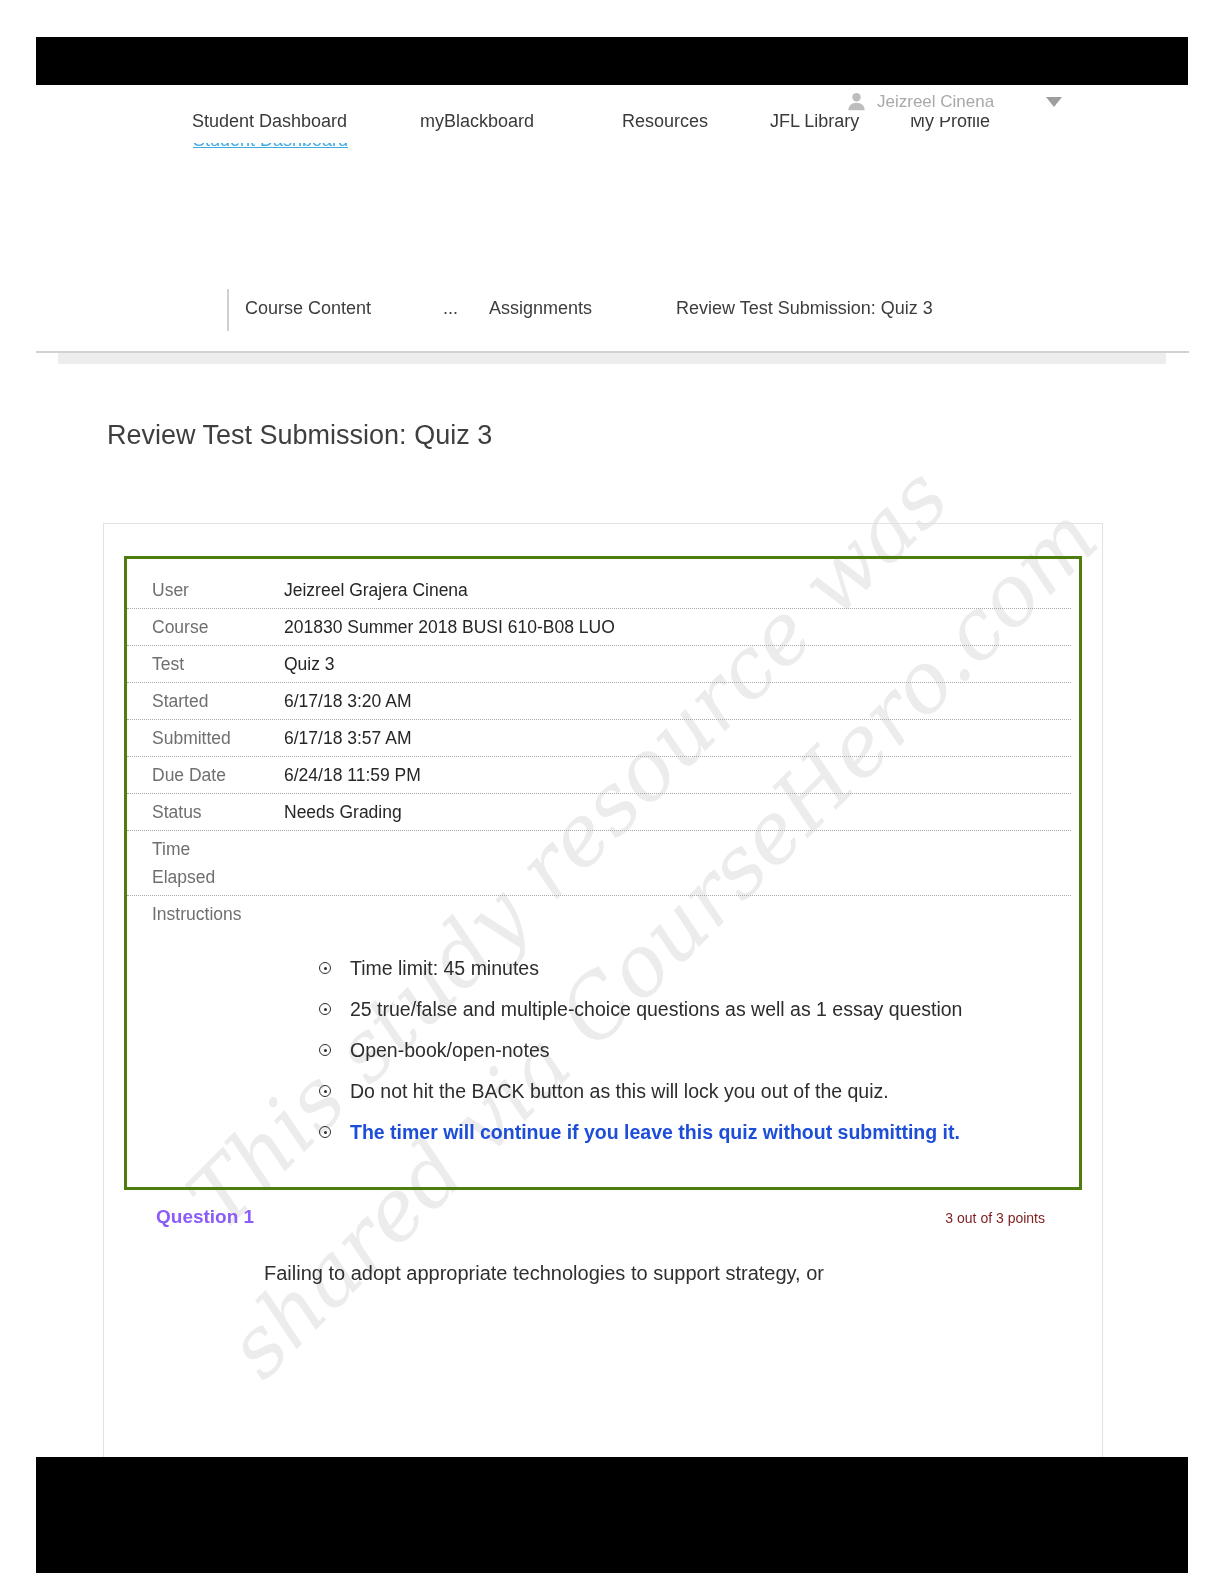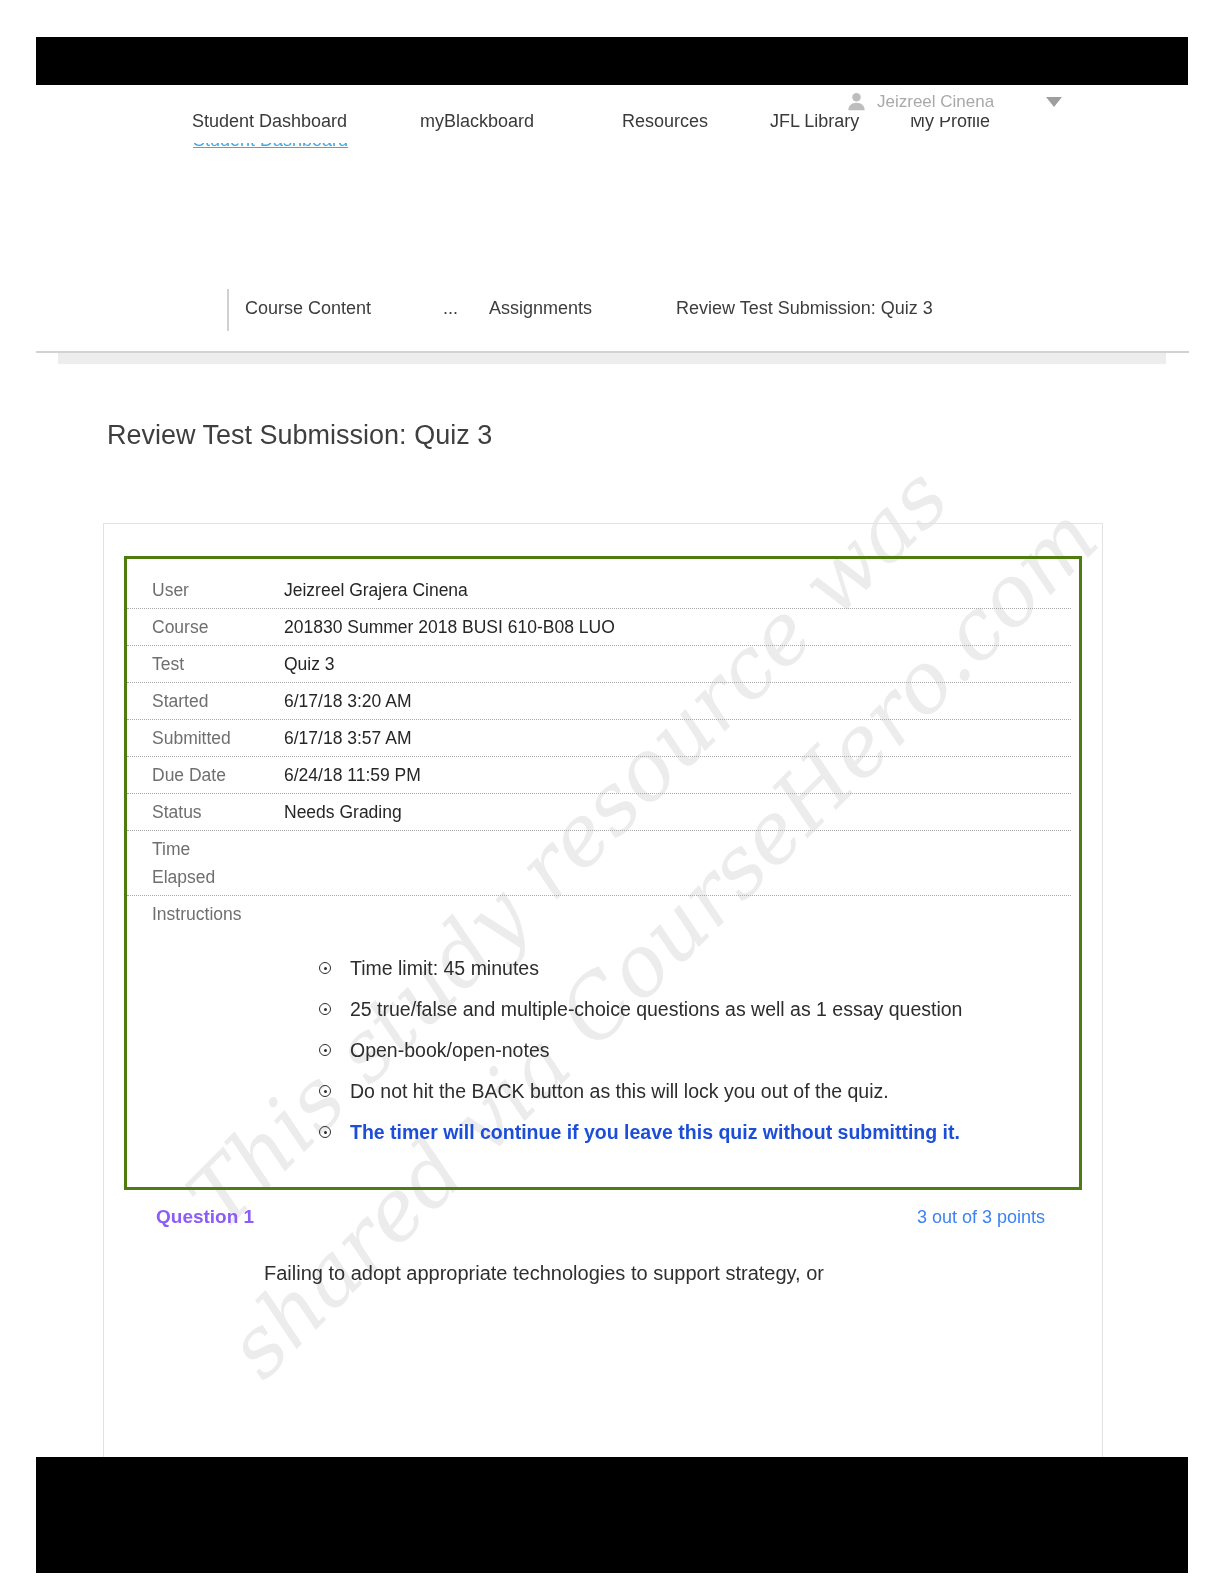--- a/index.html
+++ b/index.html
@@ -59,21 +59,21 @@
   .instr-list { list-style:none; margin:20px 0 4px 167px; }
   .instr-list li { position:relative; padding-left:31px; font-size:19.5px; line-height:41px; color:#2d2d2d; max-width:730px; }
   .instr-list li::before { content:""; position:absolute; left:0; top:14px; width:10px; height:10px;
                            border:1.5px solid #2d2d2d; border-radius:50%; }
   .instr-list li::after  { content:""; position:absolute; left:4.7px; top:18.7px; width:3.6px; height:3.6px;
                            background:#2d2d2d; border-radius:50%; }
   .instr-list li.bold { font-weight:bold; color:#1d4ed8; }
 
   .q-head { display:flex; justify-content:space-between; align-items:baseline; margin:16px 57px 0 52px; }
   .q-title  { font-size:19px; font-weight:bold; color:#8b5cf6; }
-  .q-points { font-size:18px; color:#3b82f6; }
+  .q-points { font-size:14px; color:#7f1d1d; }
   .q-text { margin:30px 120px 0 160px; font-size:20px; line-height:30px; color:#2f2f2f; }
 </style>
 </head>
 <body>
 
 <div class="watermark">
   <span>This study resource was</span>
   <span>shared via CourseHero.com</span>
 </div>
 

